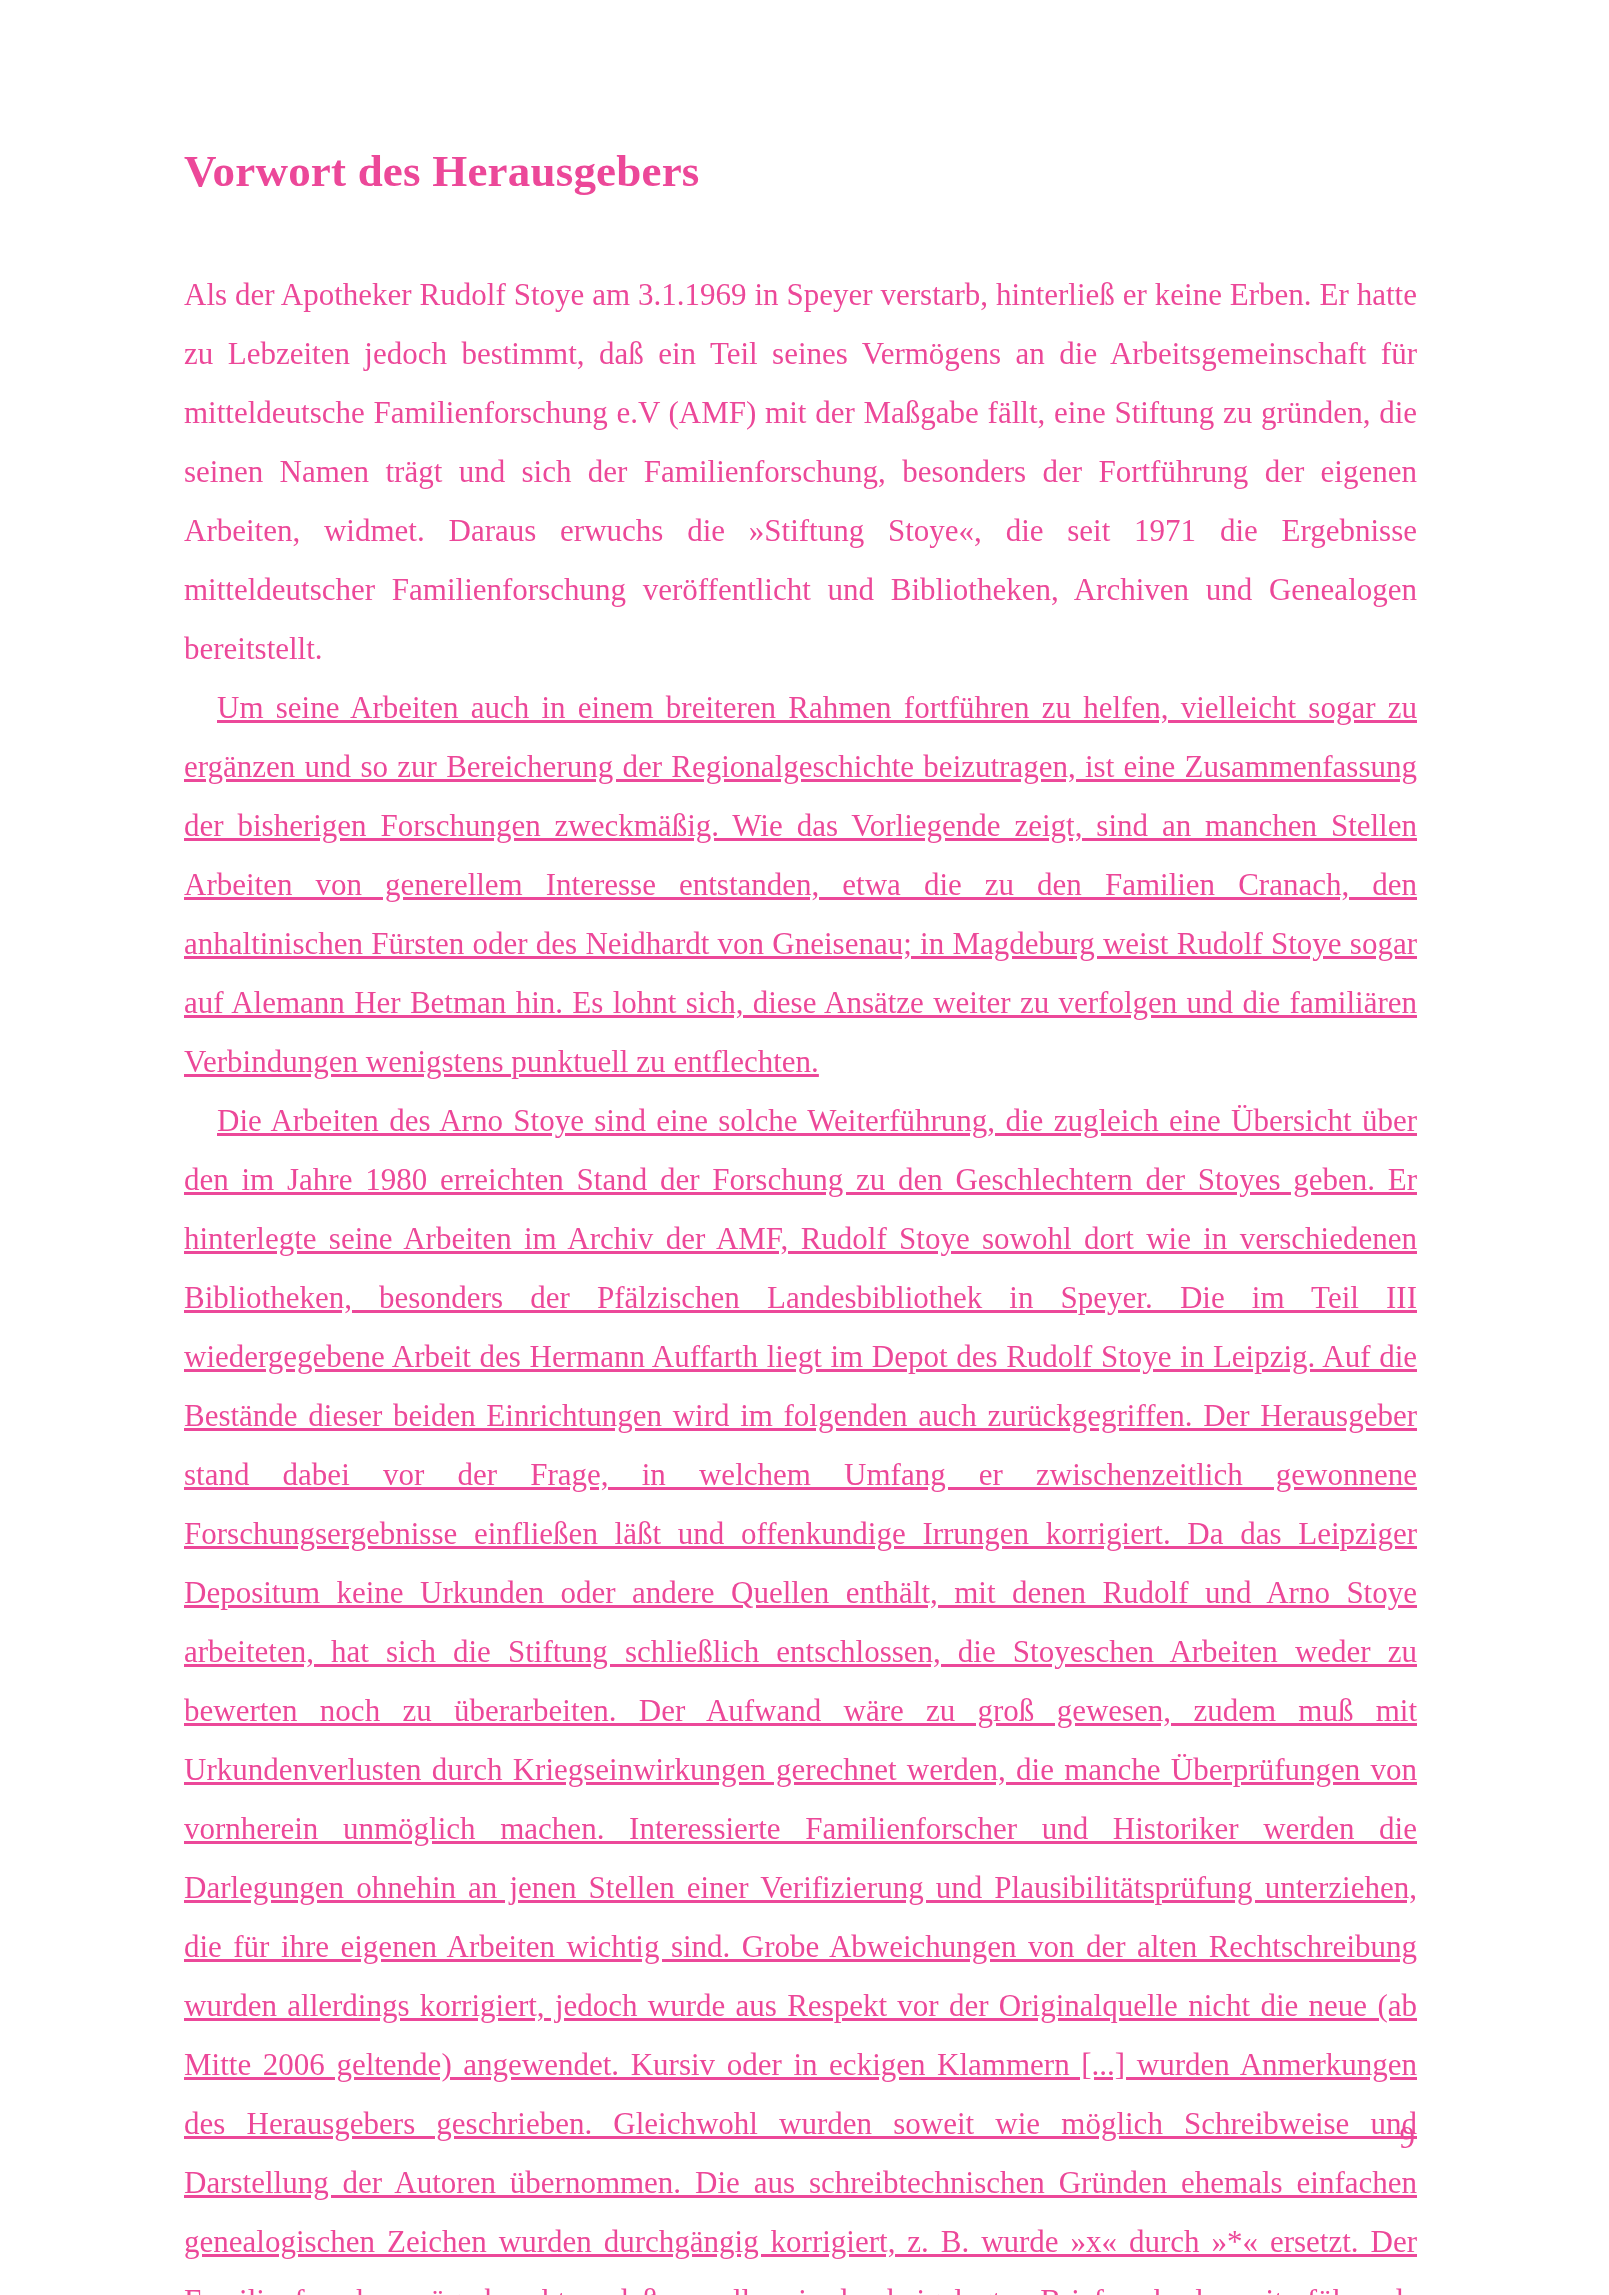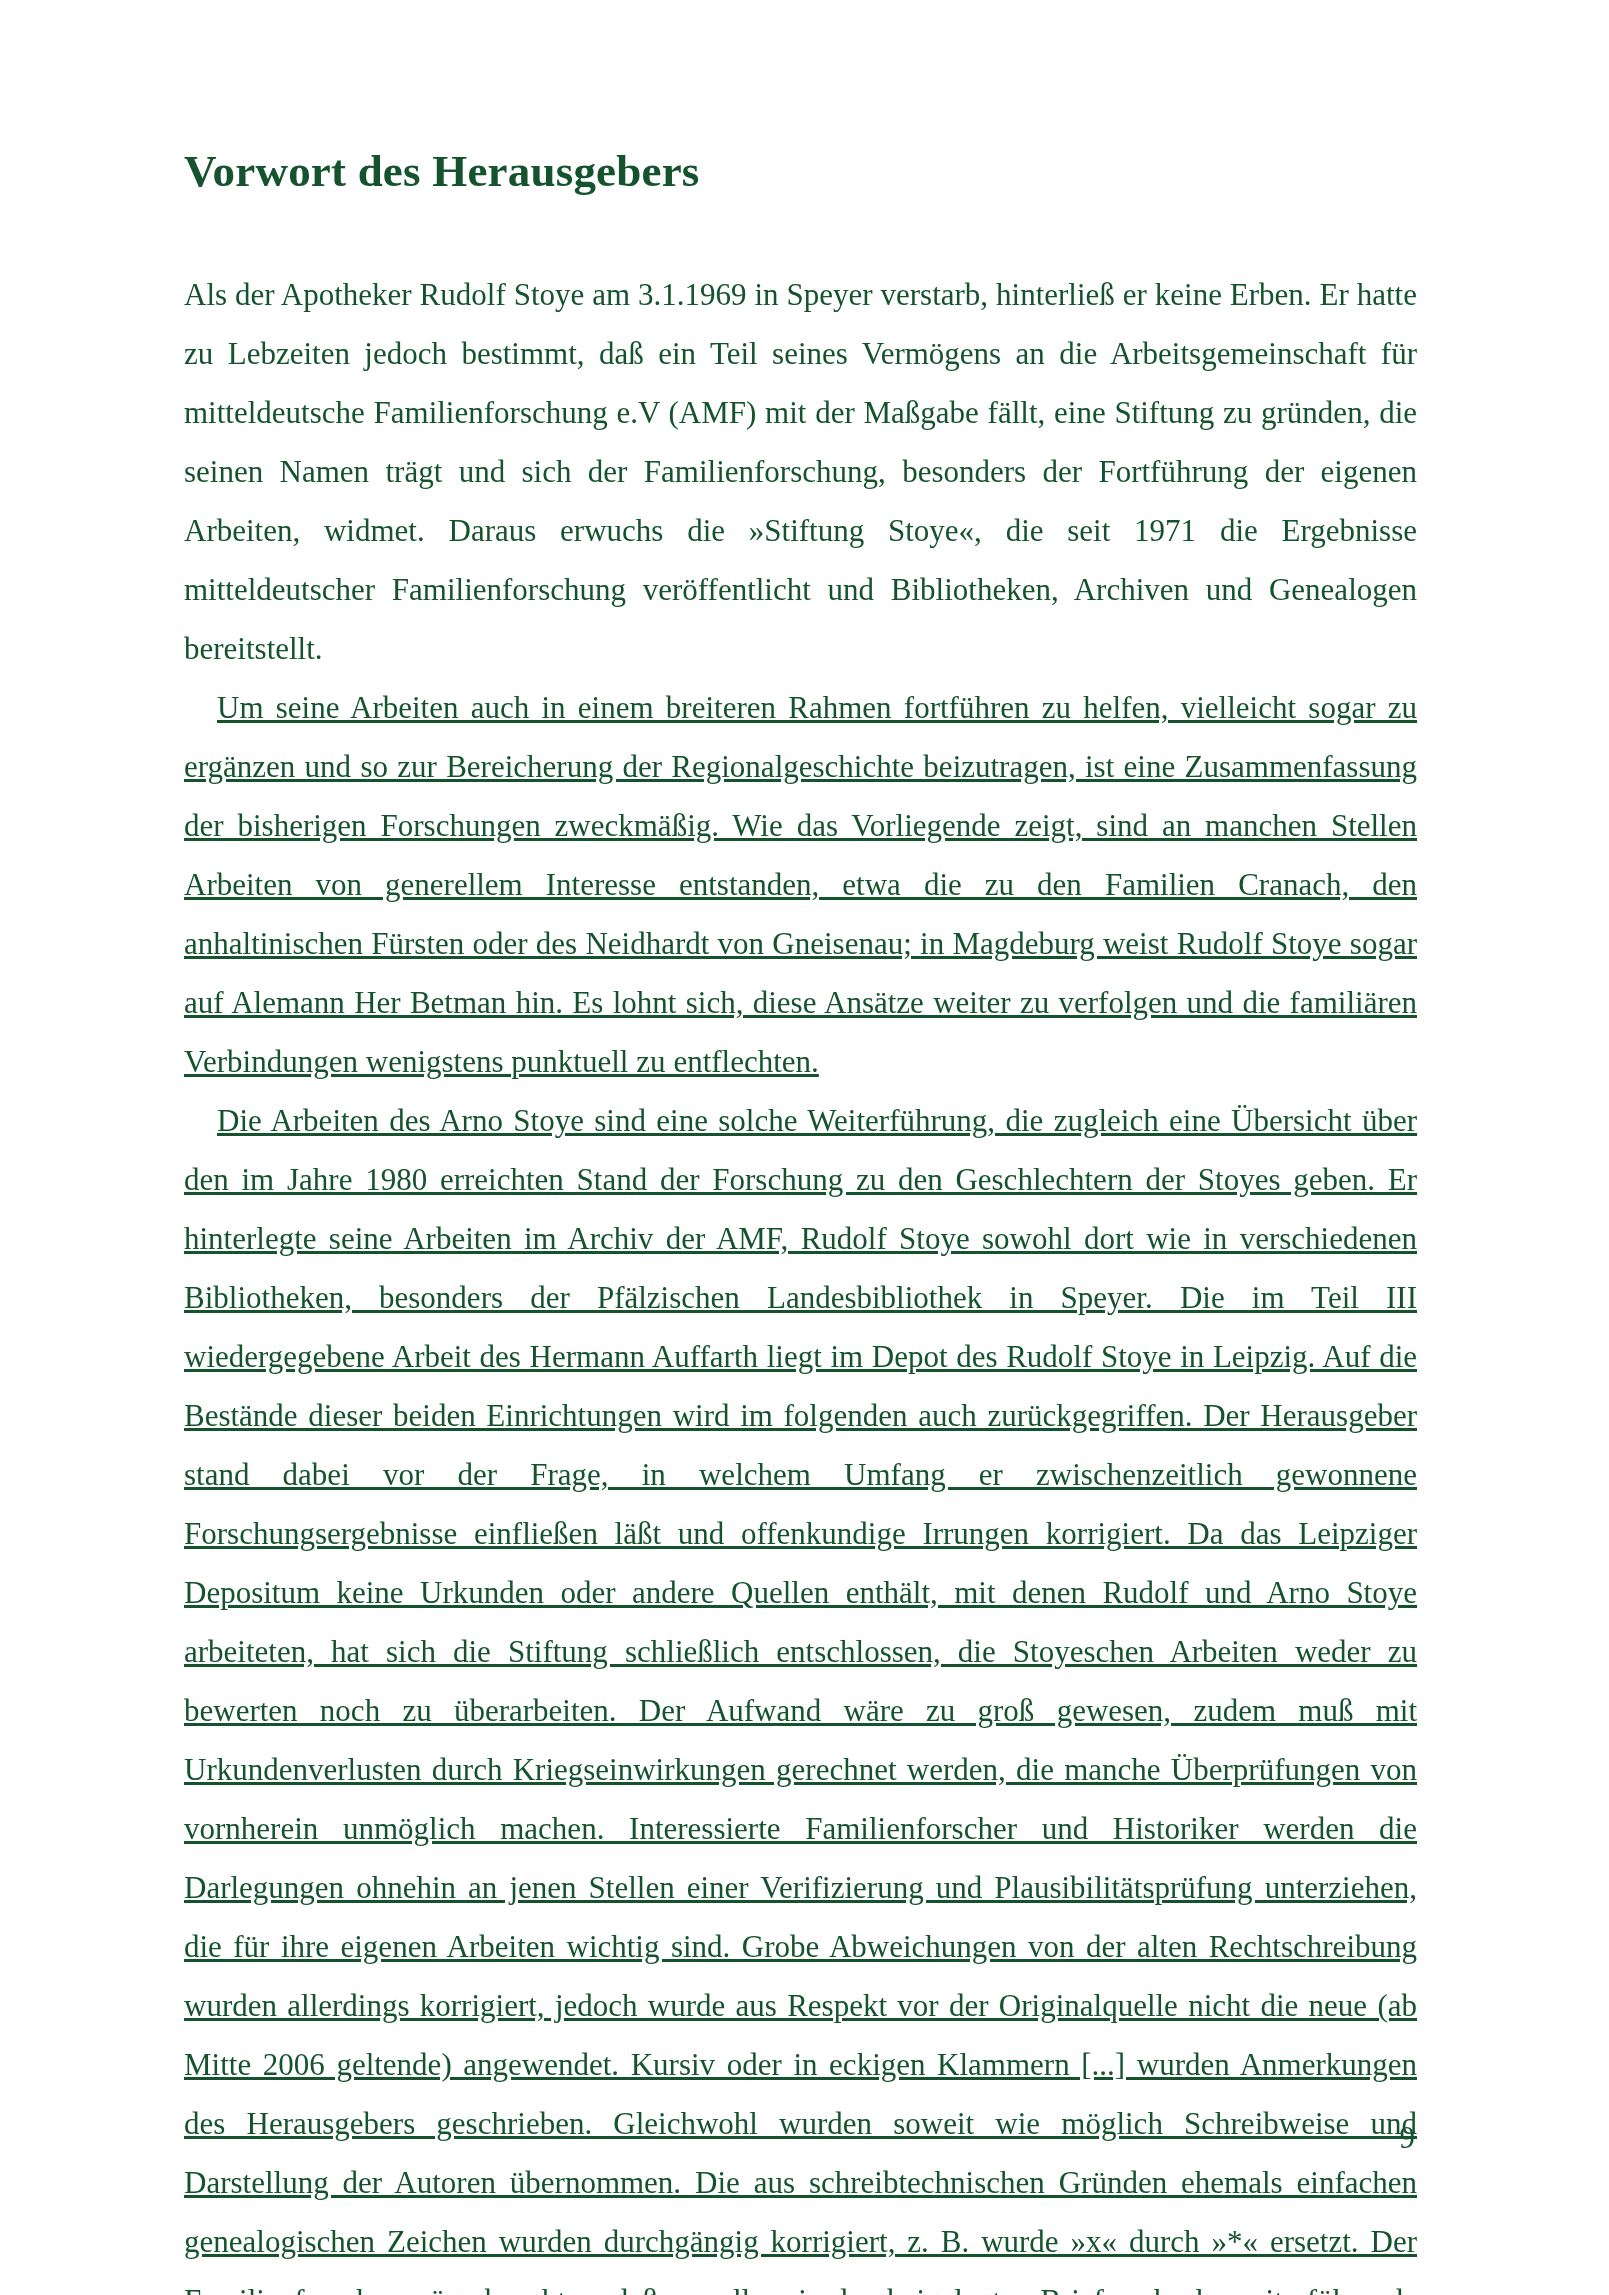--- a/index.html
+++ b/index.html
@@ -7,21 +7,21 @@
     padding: 0;
     background: #ffffff;
   }
   .page {
     position: relative;
     width: 1610px;
     height: 2295px;
     background: #ffffff;
     box-sizing: border-box;
     font-family: "Liberation Serif", "DejaVu Serif", serif;
-    color: #14532d;
+    color: #ec4899;
     overflow: hidden;
   }
   .content {
     position: absolute;
     left: 184px;
     top: 146px;
     width: 1233px;
   }
   .doc-title {
     font-size: 45px;

